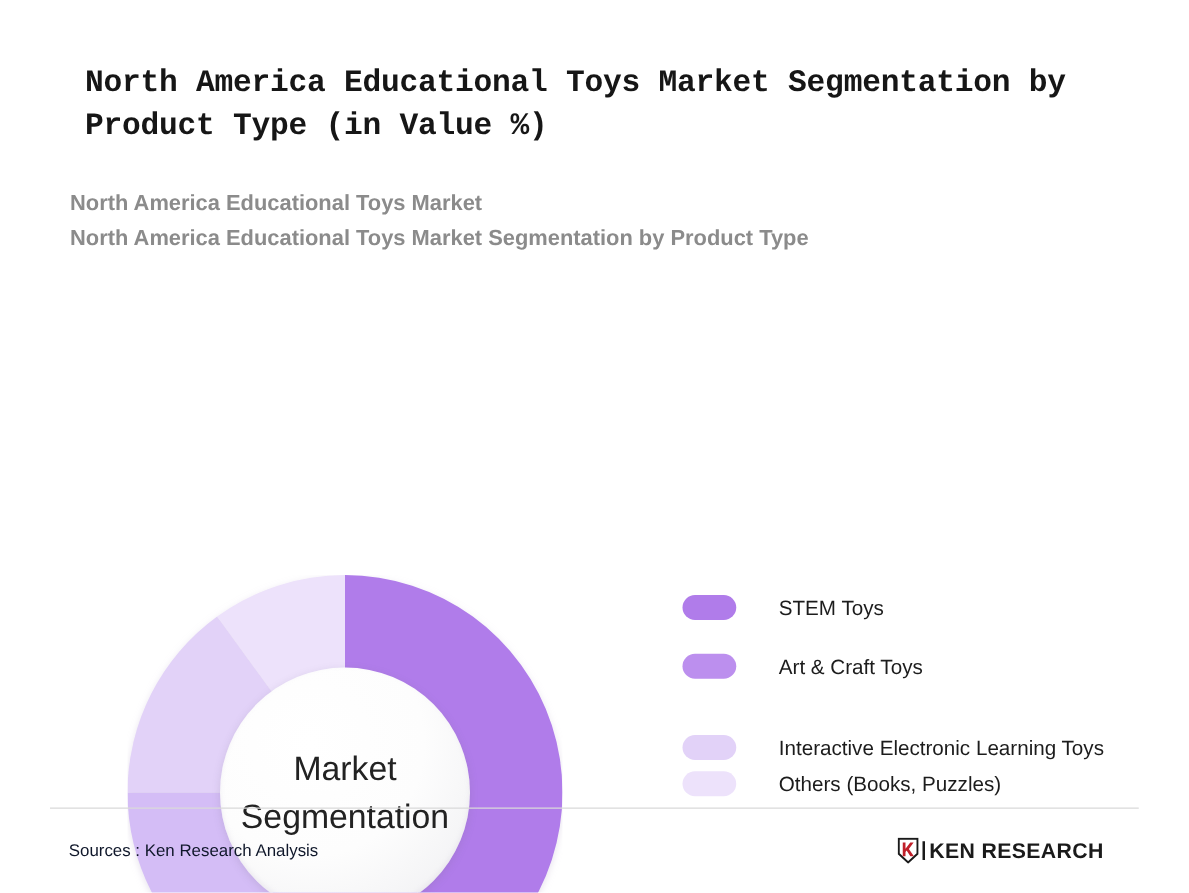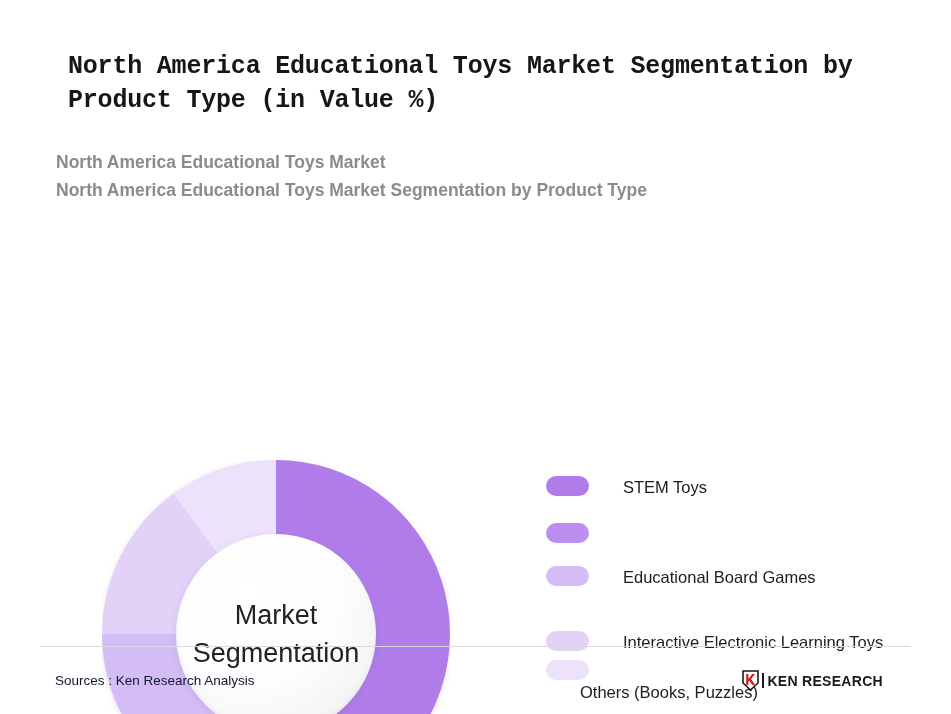--- a/index.html
+++ b/index.html
@@ -99,21 +99,21 @@
     position: absolute;
     left: 546px;
     top: 271px;
     width: 360px;
   }
   .legend-item {
     display: flex;
     align-items: flex-start;
     margin-bottom: 22px;
   }
-  .legend-item:last-child { margin-bottom: 12px; flex-direction: column; }
+  .legend-item:last-child { margin-bottom: 12px; }
   .legend-item.tight { margin-bottom: 4px; margin-top: 40px; }
   .swatch {
     flex: 0 0 auto;
     width: 43px;
     height: 20px;
     border-radius: 10px;
     margin-top: 1px;
   }
   .legend-label {
     margin-left: 34px;
@@ -151,21 +151,21 @@
     height: 21px;
     margin-right: 3px;
   }
   .brand-bar {
     width: 2px;
     height: 15px;
     background: #1a1a1a;
     margin-right: 3px;
   }
   .brand-text {
-    font-size: 14px;
+    font-size: 17px;
     font-weight: bold;
     letter-spacing: 0.3px;
     color: #1a1a1a;
   }
 </style>
 </head>
 <body>
 
 <div class="slide">
 
@@ -204,26 +204,23 @@
 
     <div class="legend">
 
       <div class="legend-item">
         <span class="swatch" style="background:#B07CEA"></span>
         <span class="legend-label">STEM Toys</span>
       </div>
 
       <div class="legend-item">
         <span class="swatch" style="background:#BC8FEE"></span>
-      </div>
-
-      <div class="legend-item">
-        <span class="swatch" style="background:#D4BDF6"></span>
-        <span class="legend-label">Educational Board Games</span>
-      </div>
+        <span class="legend-label">Art &amp; Craft Toys</span>
+      </div>
+
 
       <div class="legend-item tight">
         <span class="swatch" style="background:#E2D2F8"></span>
         <span class="legend-label">Interactive Electronic Learning Toys</span>
       </div>
 
       <div class="legend-item">
         <span class="swatch" style="background:#EDE2FB"></span>
         <span class="legend-label">Others (Books, Puzzles)</span>
       </div>

